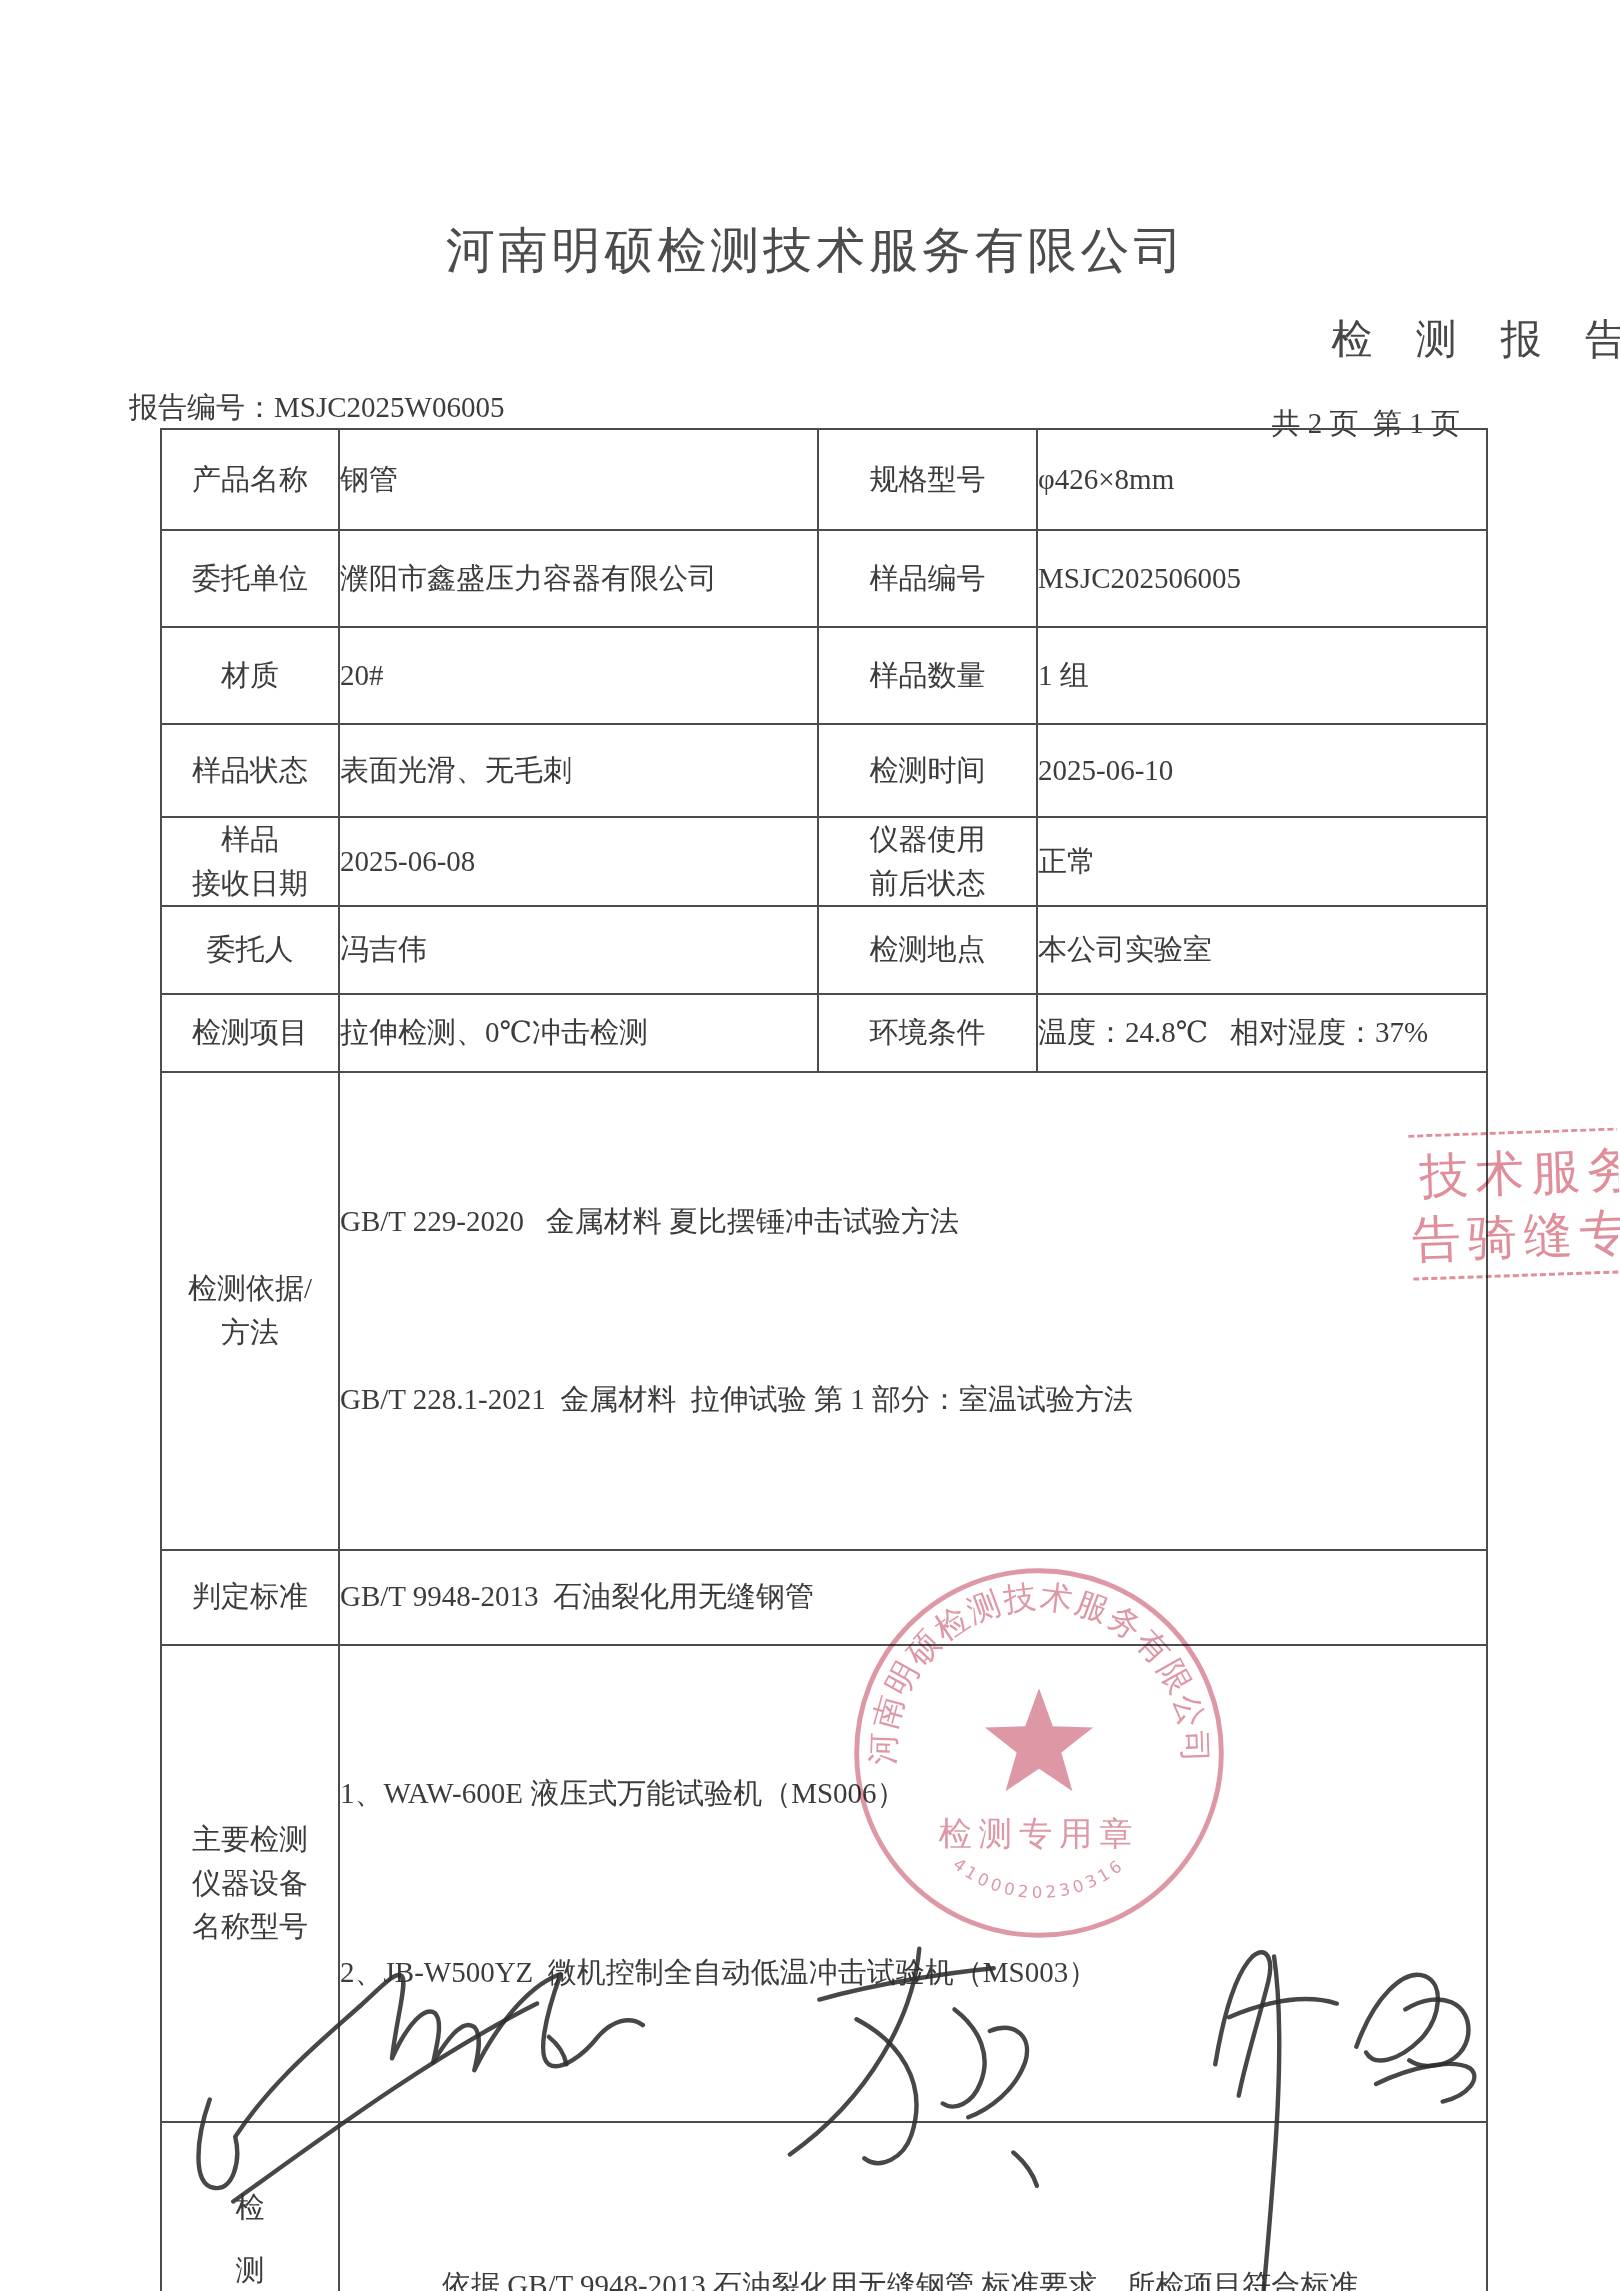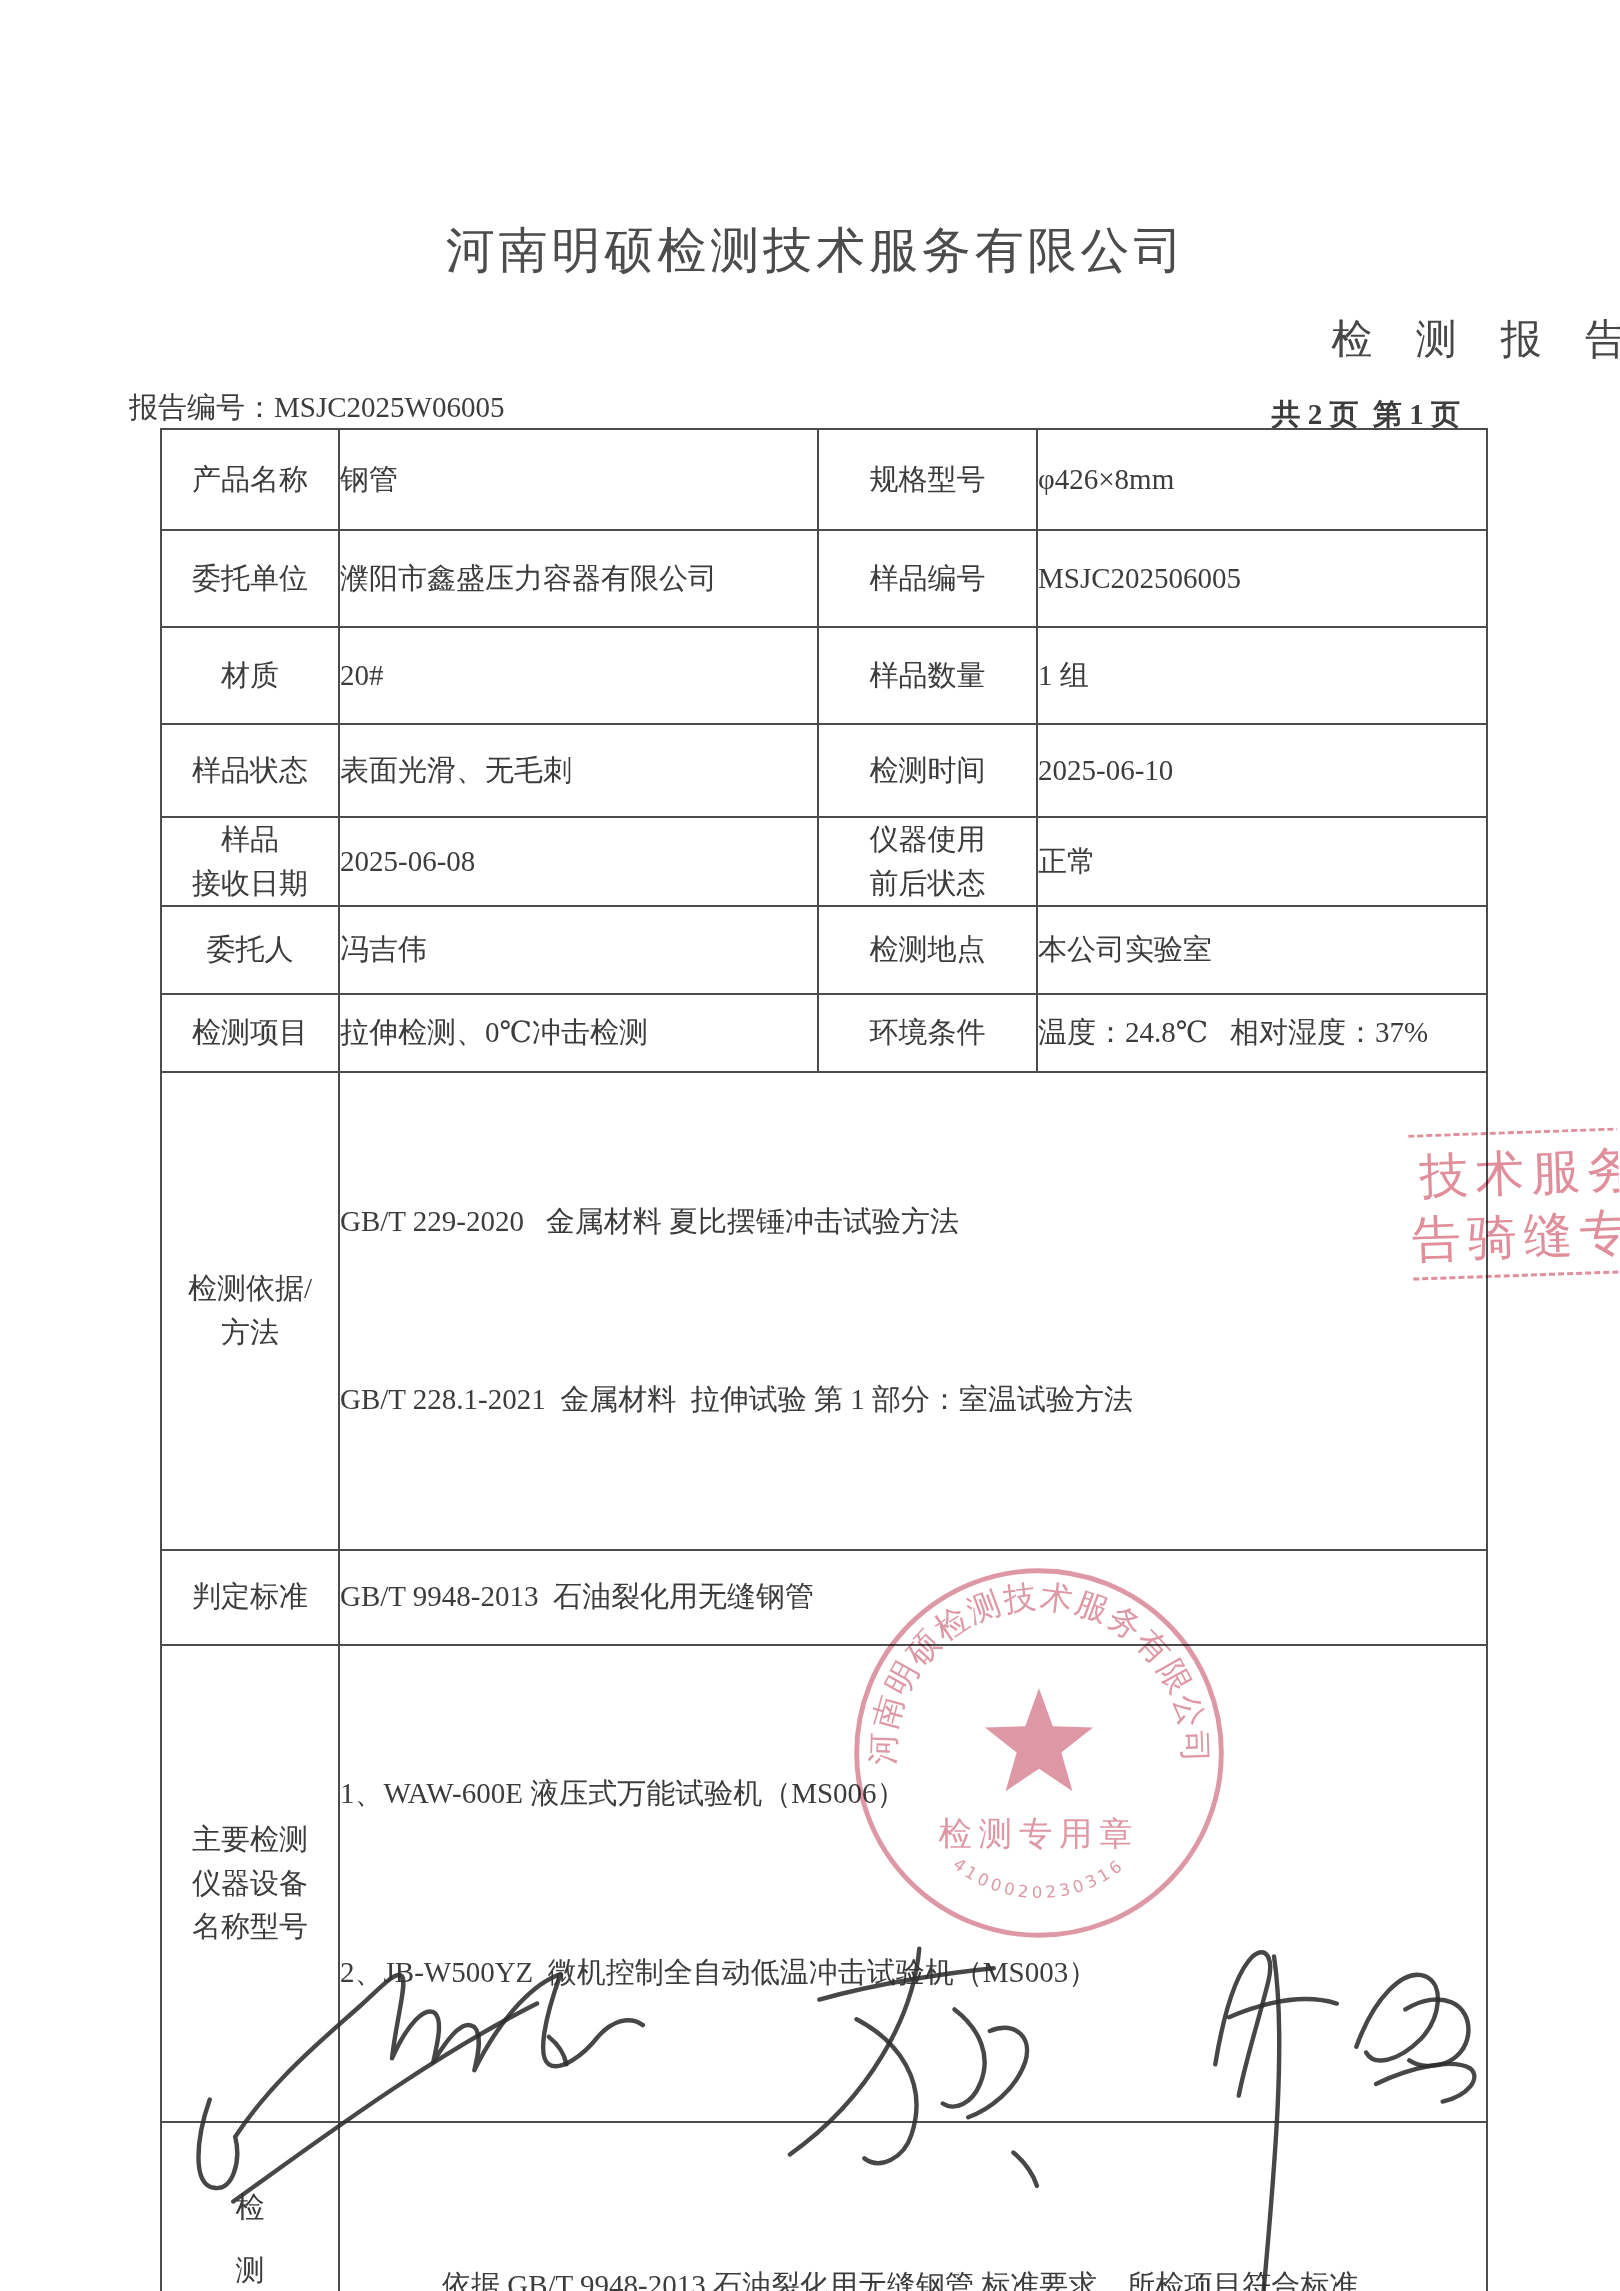--- a/index.html
+++ b/index.html
@@ -10,21 +10,21 @@
   .company-title{
     position:absolute;top:218px;left:0;width:100%;text-align:center;
     font-size:49px;letter-spacing:3.9px;color:#4c4c4c;white-space:pre;
   }
   .doc-title{
     position:absolute;top:312px;left:0;width:100%;text-align:right;
     font-size:41px;letter-spacing:5.9px;word-spacing:21.6px;color:#474747;white-space:pre;
   }
   .meta{position:absolute;top:388px;left:129px;width:1331px;height:43px;font-size:29px;color:#3d3d3d;}
   .meta .left{position:absolute;left:0;top:0;white-space:pre;}
-  .meta .right{position:absolute;right:0;top:7px;white-space:pre;font-weight:bold;}
+  .meta .right{position:absolute;right:0;top:16px;white-space:pre;}
 
   table.report{
     position:absolute;left:160px;top:428px;width:1325px;
     border-collapse:collapse;table-layout:fixed;
   }
   table.report td{
     border:2px solid #4c4c4c;font-size:29px;color:#3c3c3c;
     padding:0;vertical-align:middle;overflow:visible;
   }
   td.lbl{text-align:center;white-space:pre-line;line-height:1.5;font-size:28px;color:#3e3e3e;}

